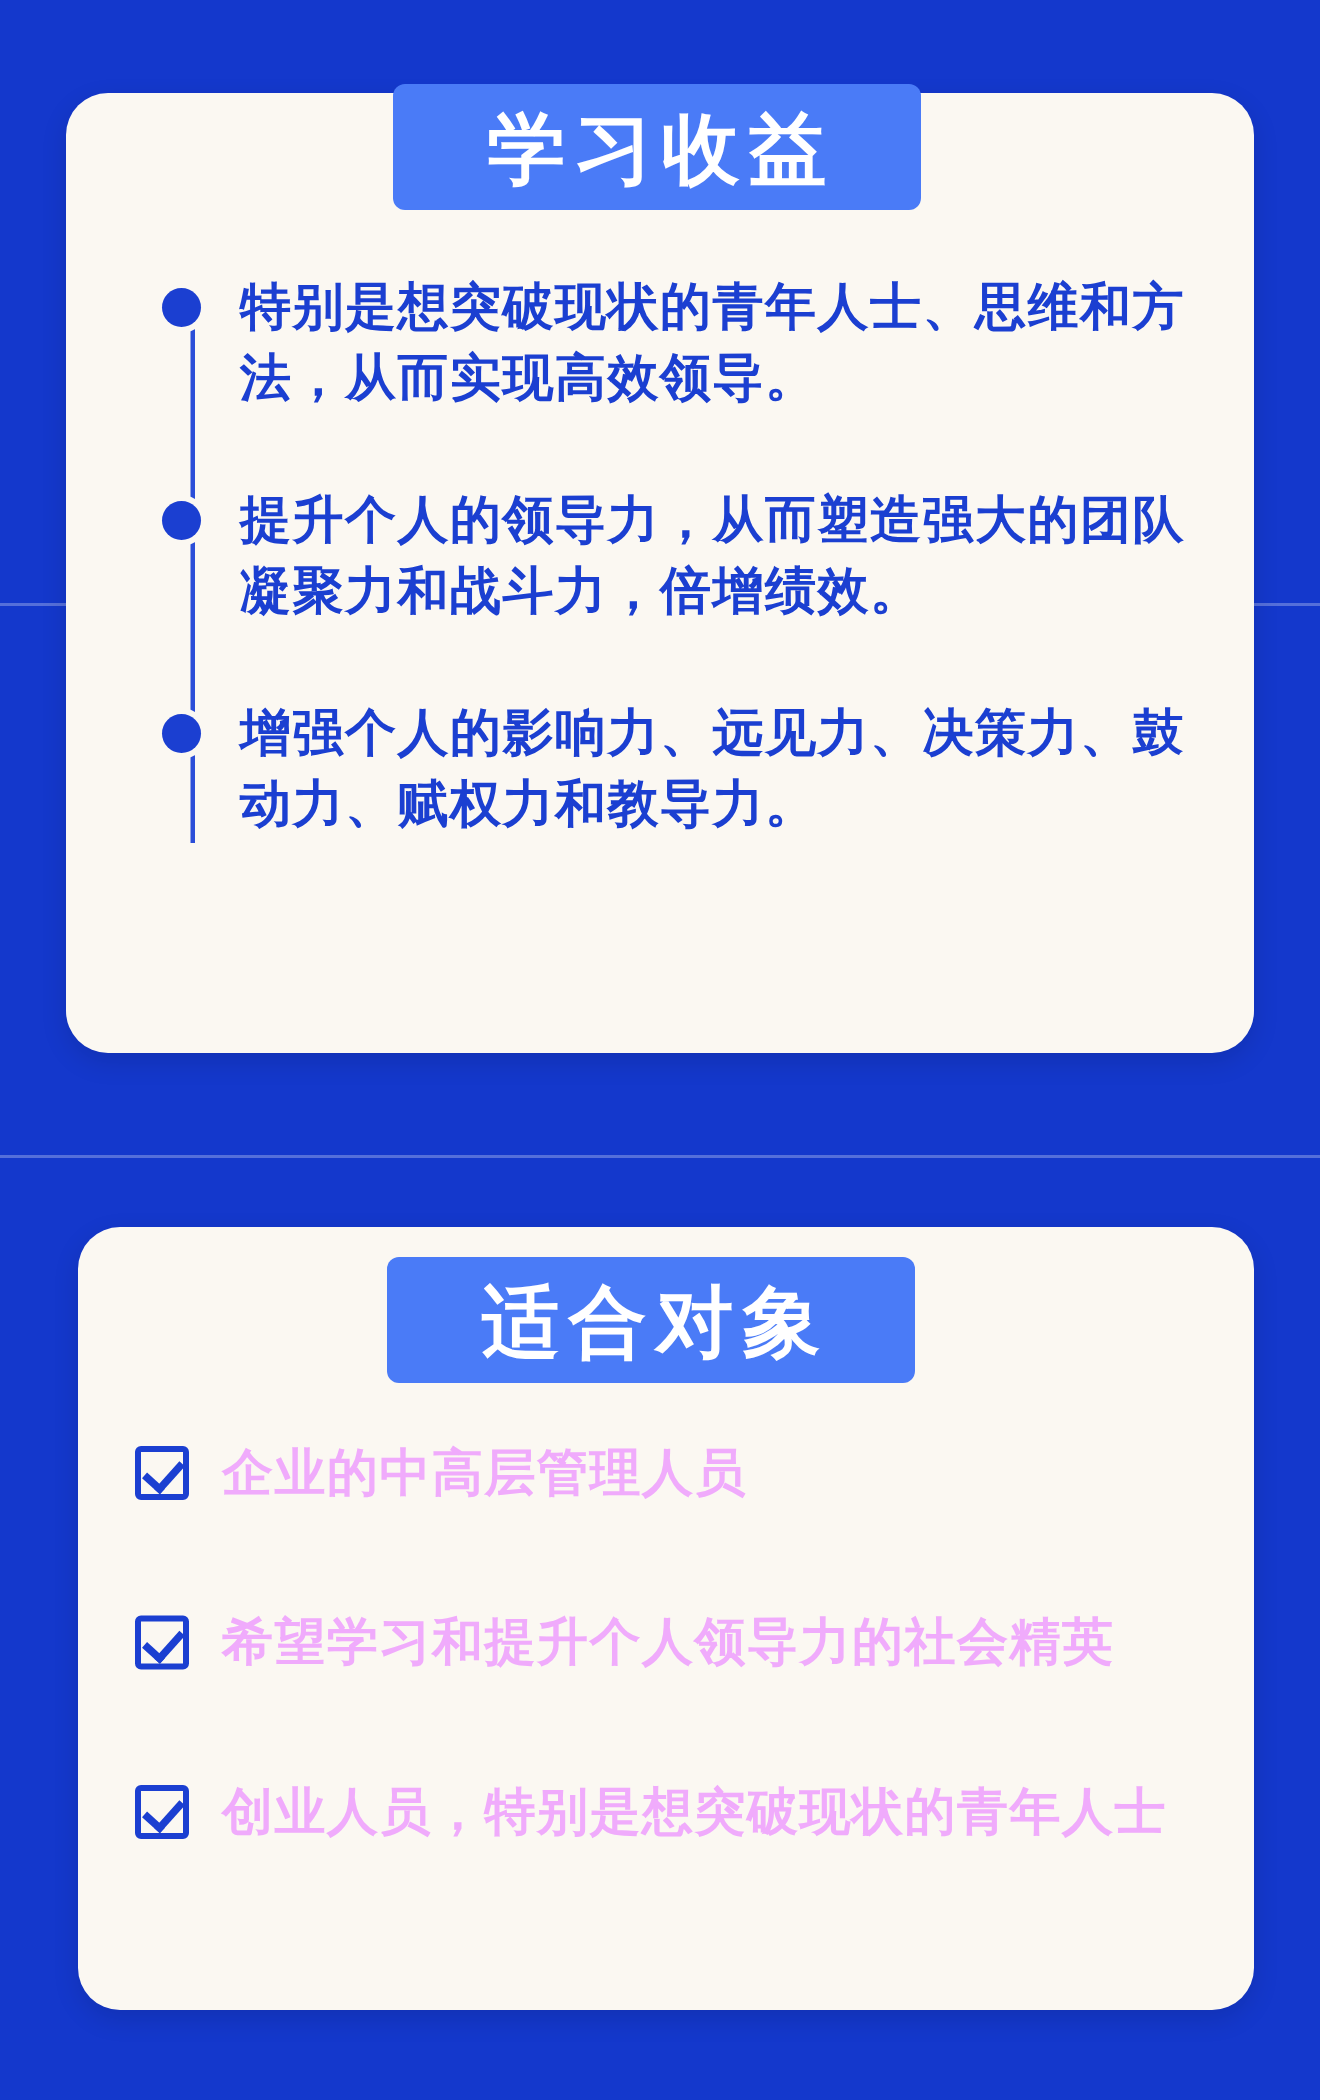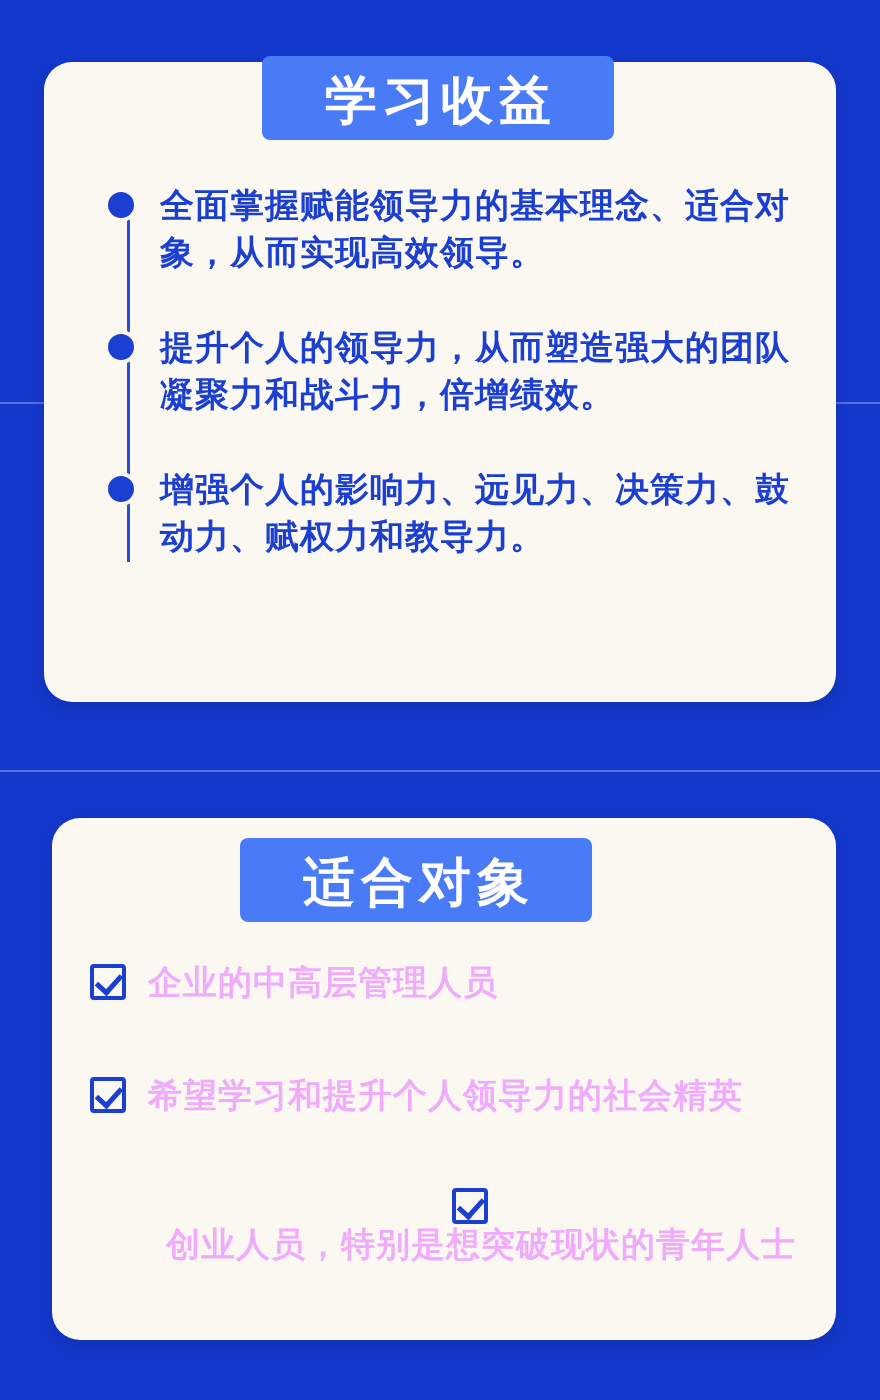--- a/index.html
+++ b/index.html
@@ -68,21 +68,21 @@
     white-space: nowrap;
   }
   .ribbon-benefits {
     left: 262px;
     top: 56px;
     width: 352px;
     height: 84px;
     border-radius: 8px 8px 8px 8px;
   }
   .ribbon-audience {
-    left: 240px;
+    left: 258px;
     top: 838px;
     width: 352px;
     height: 84px;
     border-radius: 8px;
   }
 
   
   .benefit-list {
     position: absolute;
     left: 108px;
@@ -130,21 +130,21 @@
     position: absolute;
     left: 90px;
     top: 962px;
     width: 760px;
   }
   .audience-item {
     display: flex;
     align-items: center;
     margin-bottom: 72px;
   }
-  .audience-item:last-child { margin-bottom: 0; flex-direction: column; }
+  .audience-item:last-child { margin-bottom: 0; }
   .check-box {
     flex: 0 0 auto;
     width: 36px;
     height: 36px;
     border: 4px solid #1b3fd1;
     border-radius: 4px;
     position: relative;
     box-sizing: border-box;
   }
   .check-box::after {
@@ -178,21 +178,21 @@
 
   <div class="card card-benefits"></div>
 
   <div class="ribbon ribbon-benefits">学习收益</div>
 
   <div class="benefit-list">
     <div class="benefit-rail"></div>
 
     <div class="benefit-item">
       <span class="bullet-dot"></span>
-      <div class="benefit-text">全面掌握赋能领导力的基本理念、适合对象，从而实现高效领导。</div>
+      <div class="benefit-text">特别是想突破现状的青年人士、思维和方法，从而实现高效领导。</div>
     </div>
 
     <div class="benefit-item">
       <span class="bullet-dot"></span>
       <div class="benefit-text">提升个人的领导力，从而塑造强大的团队凝聚力和战斗力，倍增绩效。</div>
     </div>
 
     <div class="benefit-item">
       <span class="bullet-dot"></span>
       <div class="benefit-text">增强个人的影响力、远见力、决策力、鼓动力、赋权力和教导力。</div>

